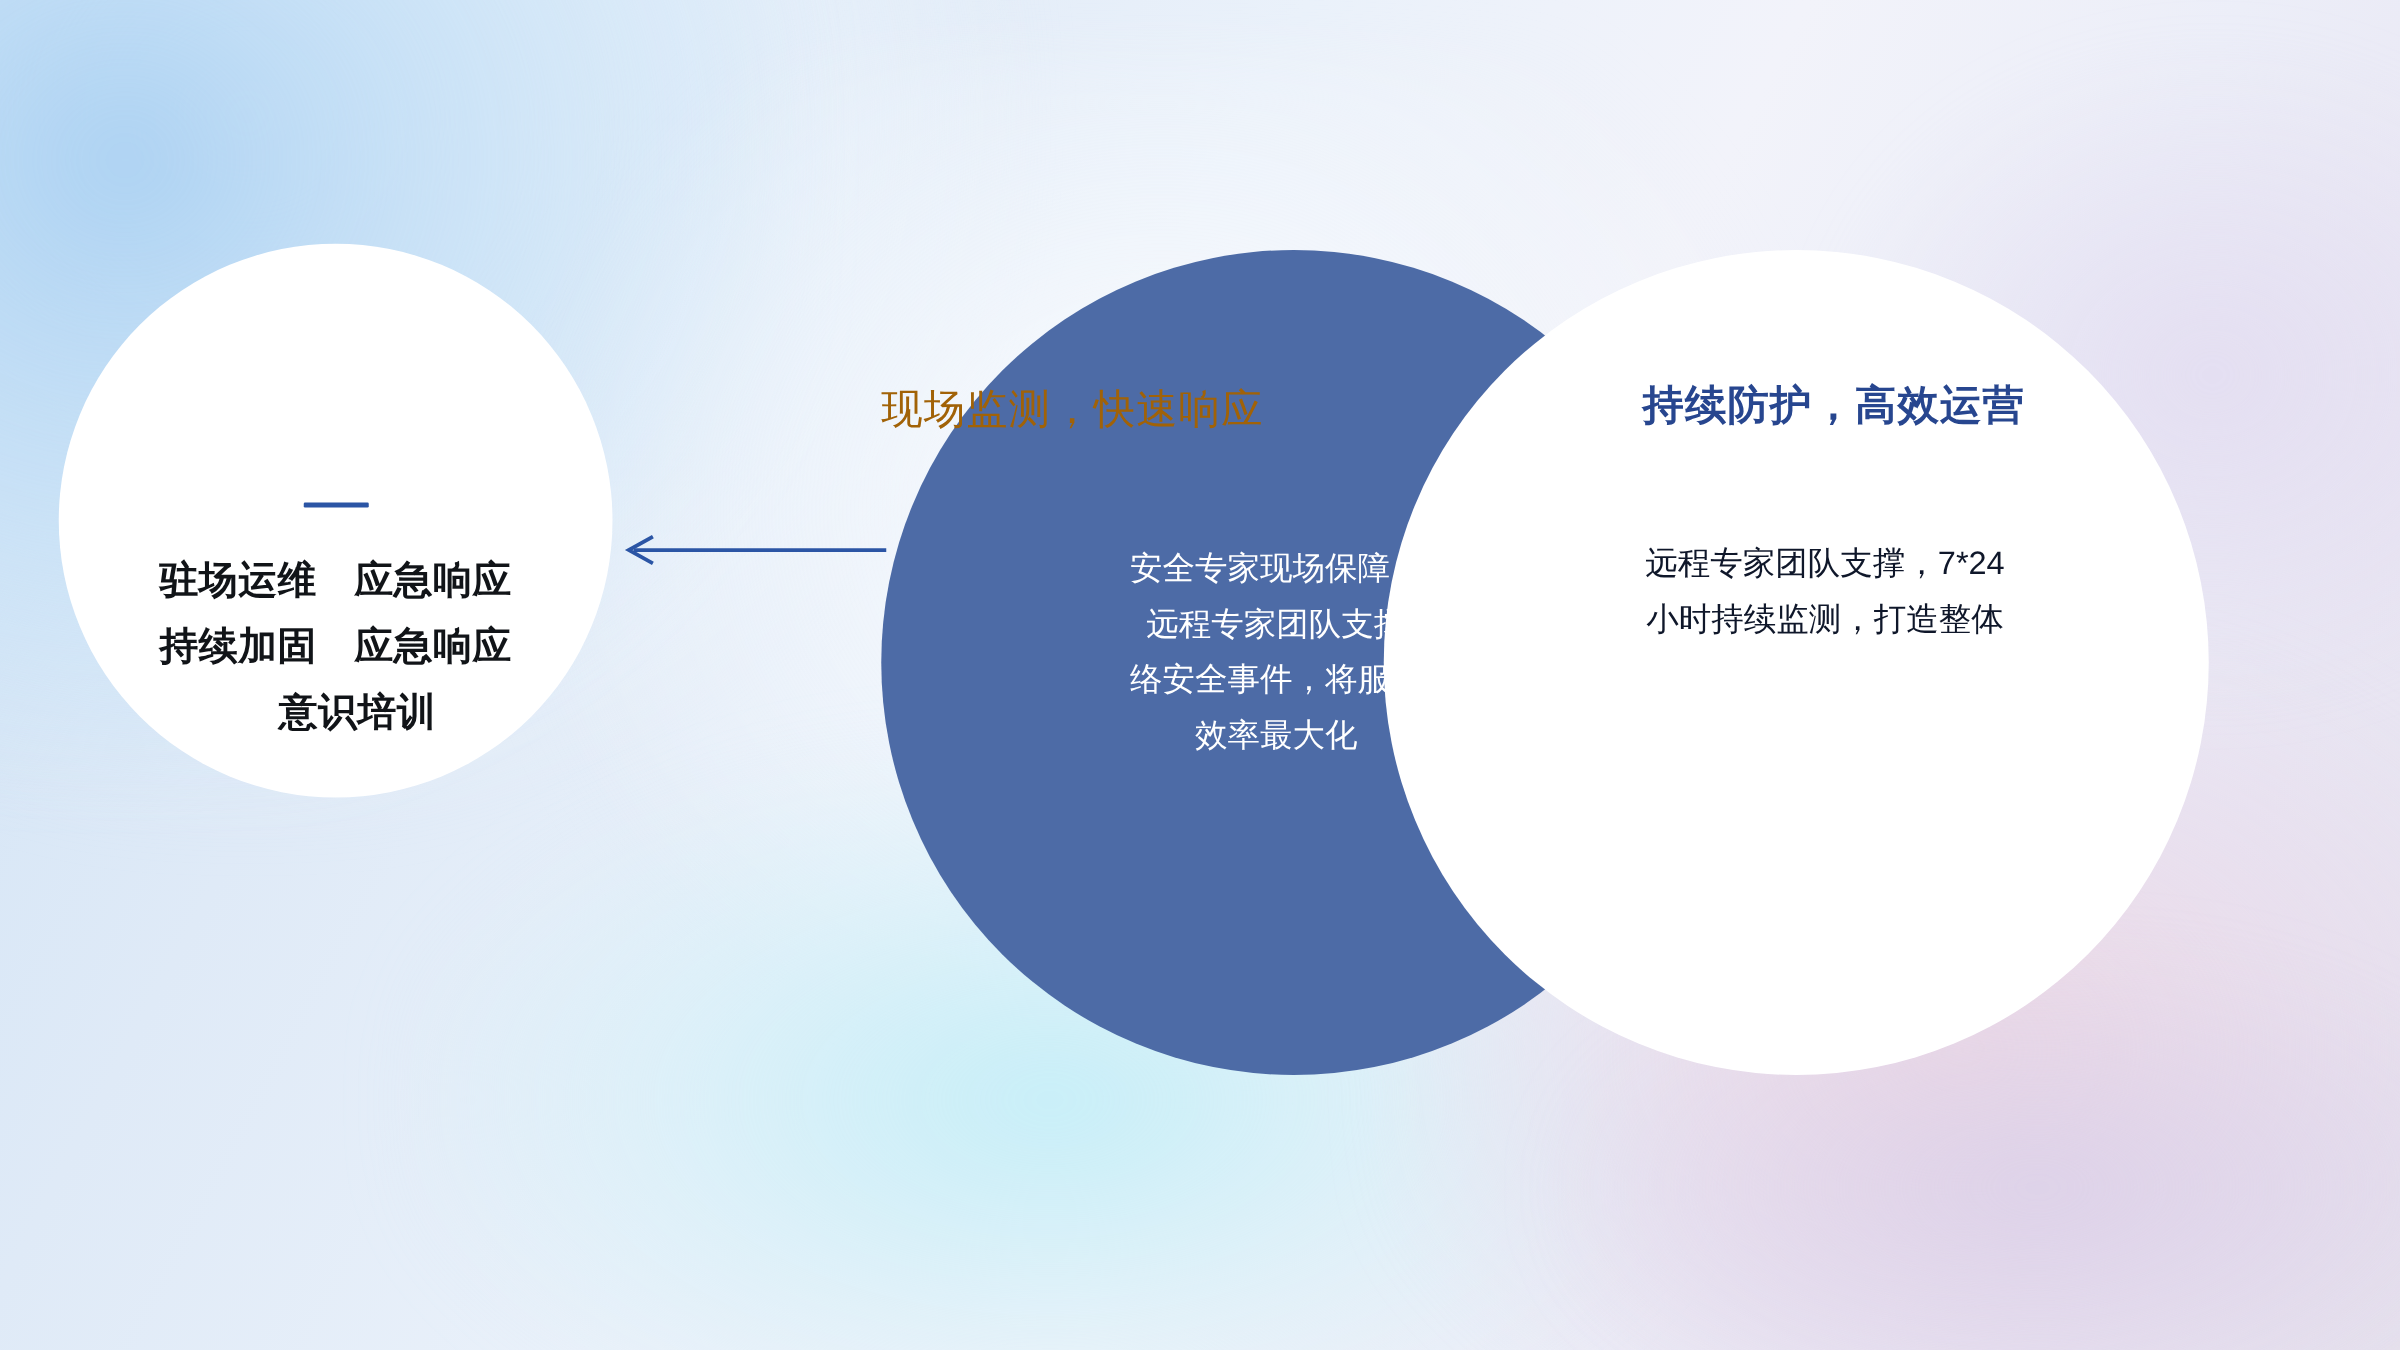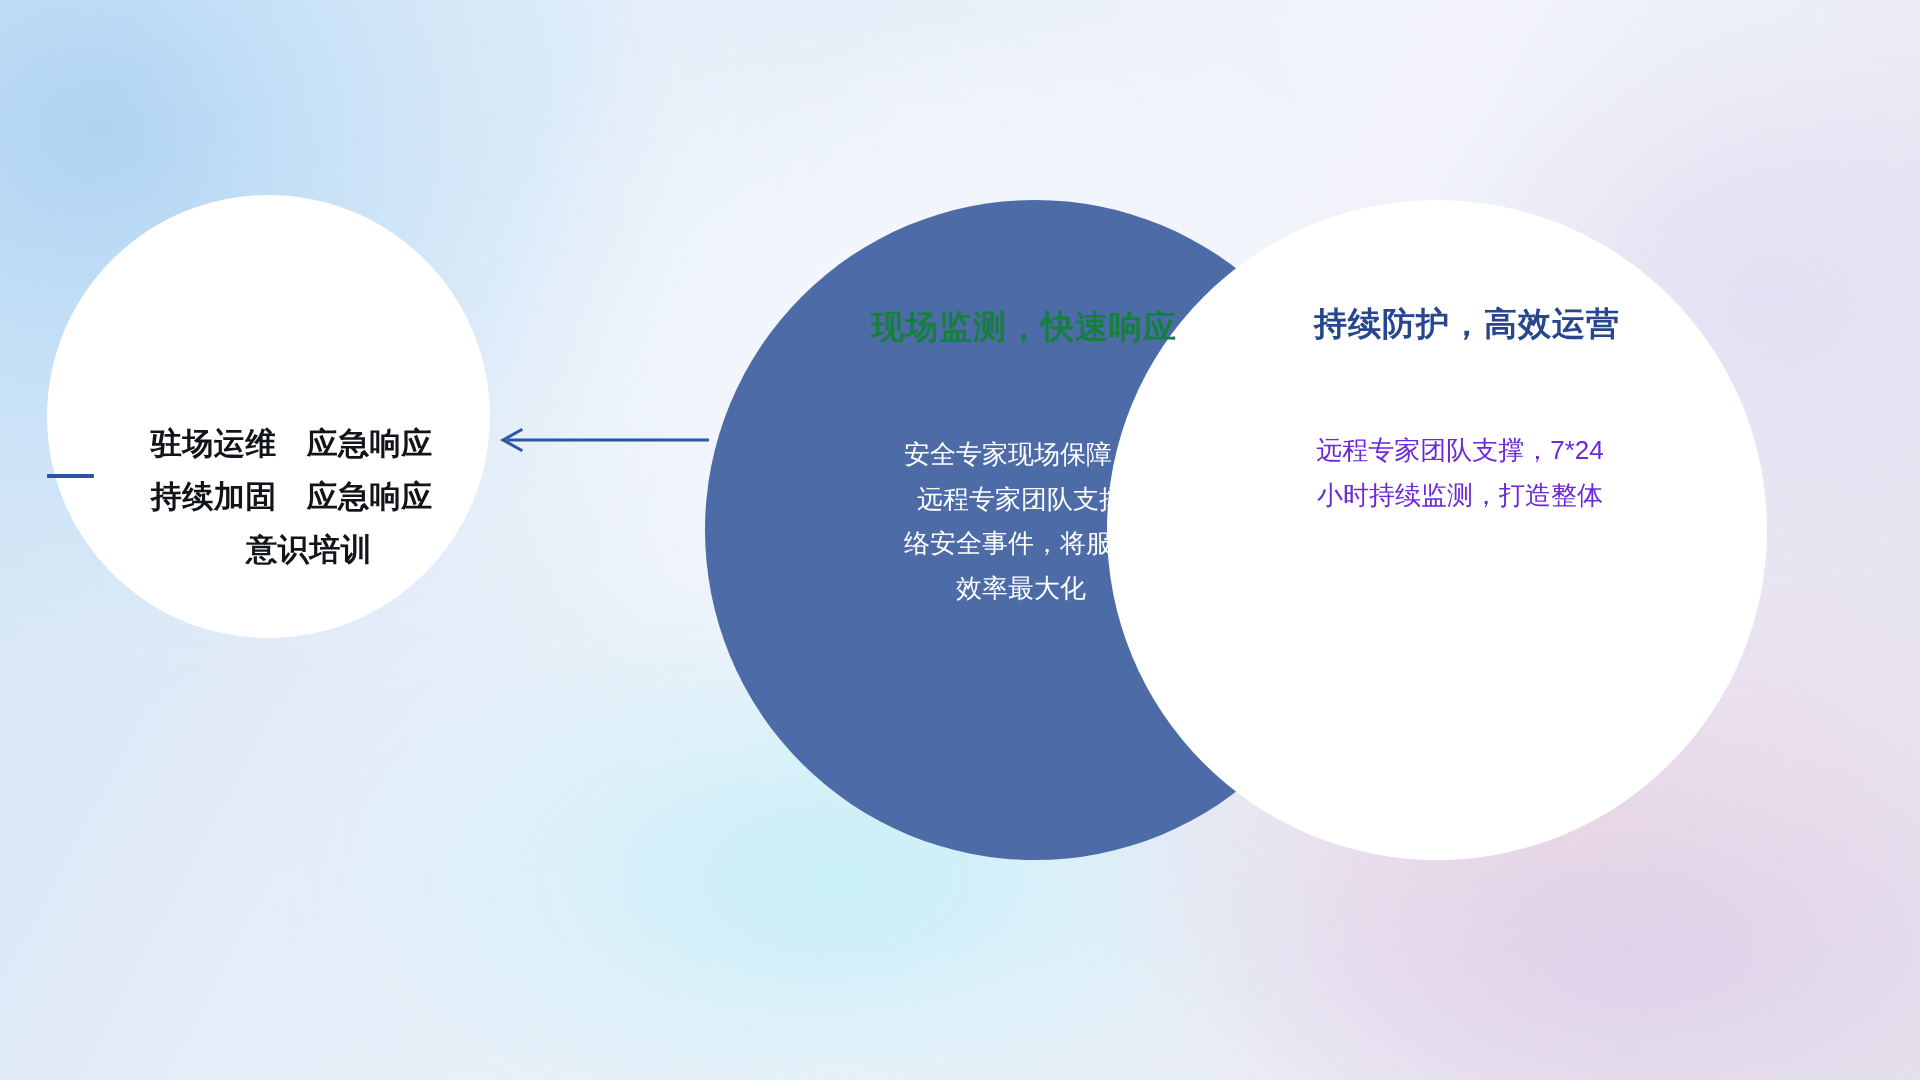--- a/index.html
+++ b/index.html
@@ -63,42 +63,42 @@
     left:705px;top:200px;width:660px;height:660px;
     background:#4d6ba6;
   }
   #circle-right{
     left:1107px;top:200px;width:660px;height:660px;
     background:#ffffff;
   }
 
   
   #left-content{
-    position:absolute;left:47px;top:195px;width:443px;height:443px;
-    display:flex;align-items:center;justify-content:center;
+    position:absolute;left:47px;top:213px;width:443px;height:443px;
+    display:flex;flex-direction:column;align-items:center;justify-content:center;
     padding-top:118px;box-sizing:border-box;
   }
   .dash{width:52px;height:4px;background:#2b55a5;border-radius:1px;}
   .kw-rows{margin-top:42px;display:flex;flex-direction:column;gap:22px;align-items:center;width:100%;}
   .kw-row{
     display:flex;justify-content:center;gap:30px;
     font-size:31px;font-weight:700;color:#111418;letter-spacing:.5px;
     line-height:1;white-space:nowrap;
   }
   .kw-row.single{gap:0;margin-left:35px;}
 
   
   #mid-content{
     position:absolute;left:705px;top:200px;width:660px;height:660px;
     box-sizing:border-box;
   }
   #mid-title{
     position:absolute;left:0;top:105px;width:660px;
-    text-align:center;padding-right:22px;box-sizing:border-box;
-    font-size:33px;font-weight:700;color:#15803d;letter-spacing:1px;
+    text-align:left;padding-right:22px;box-sizing:border-box;
+    font-size:33px;font-weight:400;color:#a16207;letter-spacing:1px;
     white-space:nowrap;
   }
   #mid-body{
     position:absolute;left:0;top:232px;width:660px;
     text-align:center;padding-right:28px;box-sizing:border-box;
     font-size:26px;font-weight:400;color:#ffffff;line-height:1.72;
   }
   #mid-body .bline{display:block;}
 
   
@@ -108,21 +108,21 @@
   }
   #right-title{
     position:absolute;left:0;top:102px;width:660px;
     text-align:center;box-sizing:border-box;padding-left:60px;
     font-size:33px;font-weight:700;color:#27468f;letter-spacing:1px;
     white-space:nowrap;
   }
   #right-body{
     position:absolute;left:0;top:228px;width:660px;
     text-align:center;box-sizing:border-box;padding-left:52px;padding-right:6px;
-    font-size:26px;font-weight:400;color:#6d28d9;line-height:1.72;
+    font-size:26px;font-weight:400;color:#0f172a;line-height:1.72;
   }
   #right-body .bline{display:block;}
 
   
   #arrow{position:absolute;left:495px;top:418px;width:215px;height:44px;}
 </style>
 </head>
 <body>
 
 <div id="stage">

